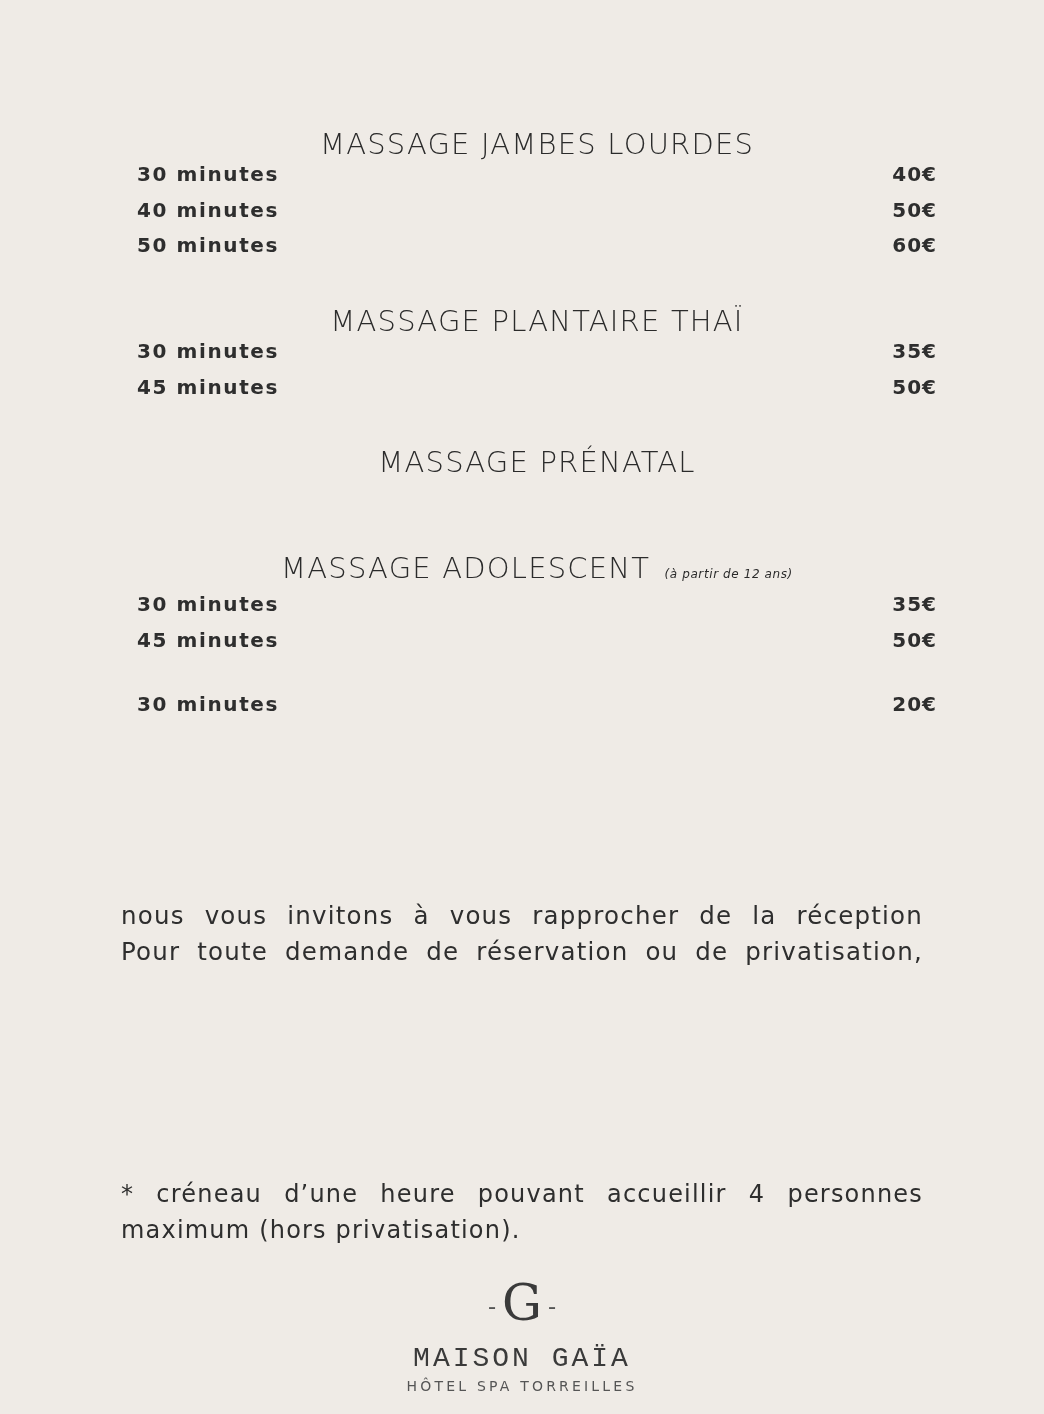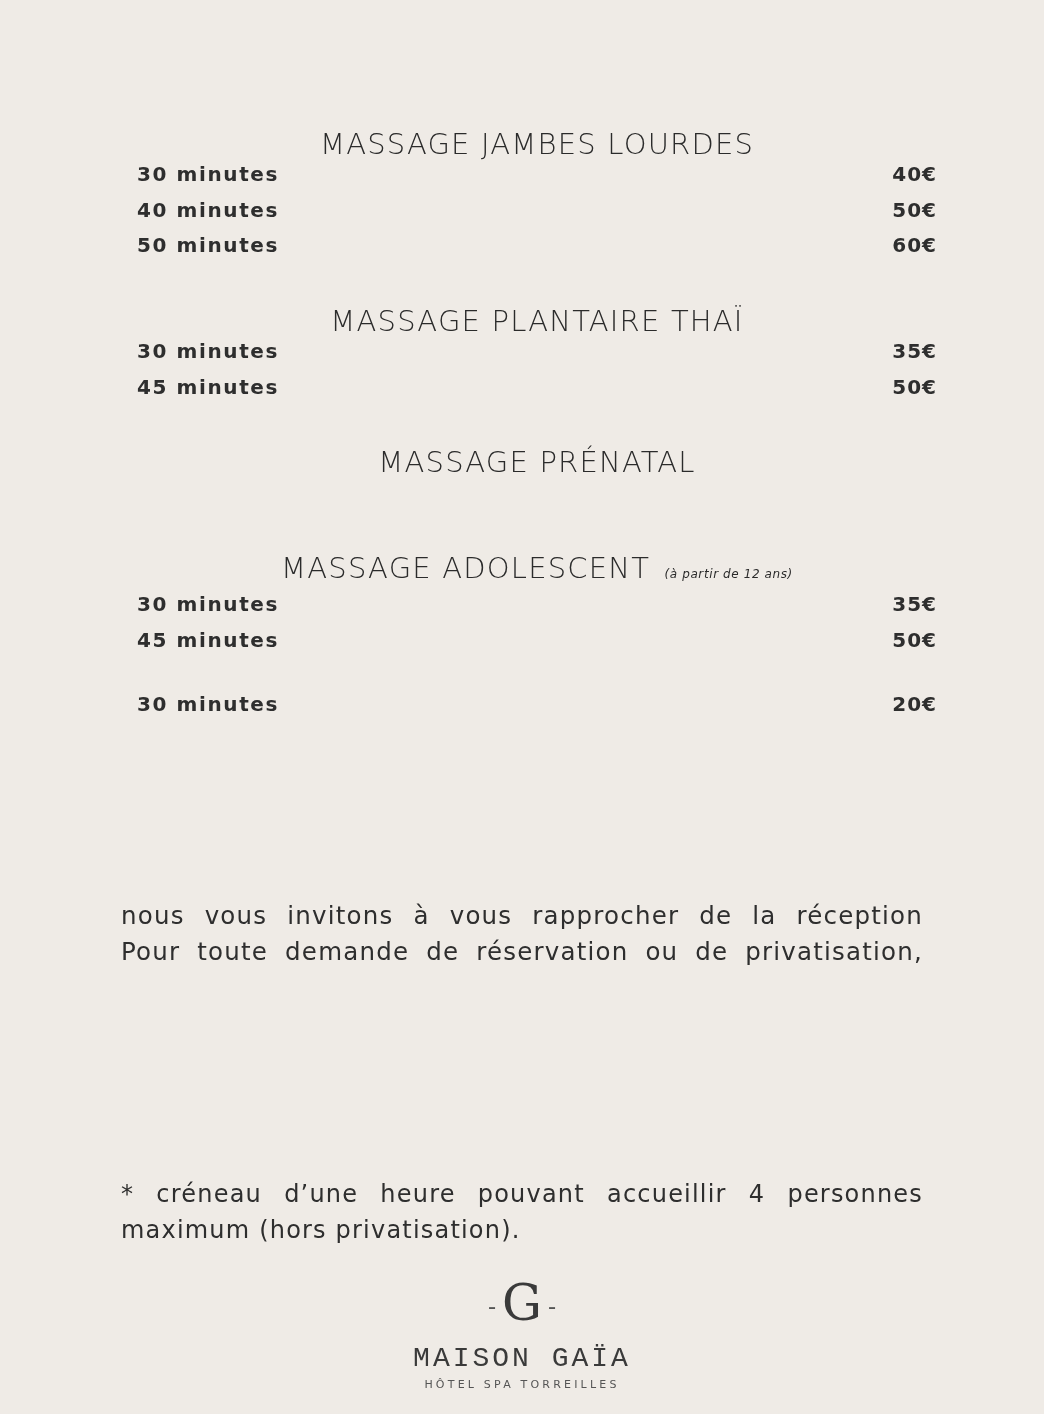--- a/index.html
+++ b/index.html
@@ -108,21 +108,21 @@
     }
     .logo-name {
       font-family: Liberation Mono, monospace;
       font-size: 28px;
       letter-spacing: 3px;
       margin-top: 8px;
       color: #3a3a3a;
     }
     .logo-sub {
       font-family: "DejaVu Sans", sans-serif;
-      font-size: 11px;
+      font-size: 14px;
       letter-spacing: 3.2px;
       margin-top: 4px;
       color: #555;
     }
   </style>
 </head>
 <body>
 
 <div class="page">
 

